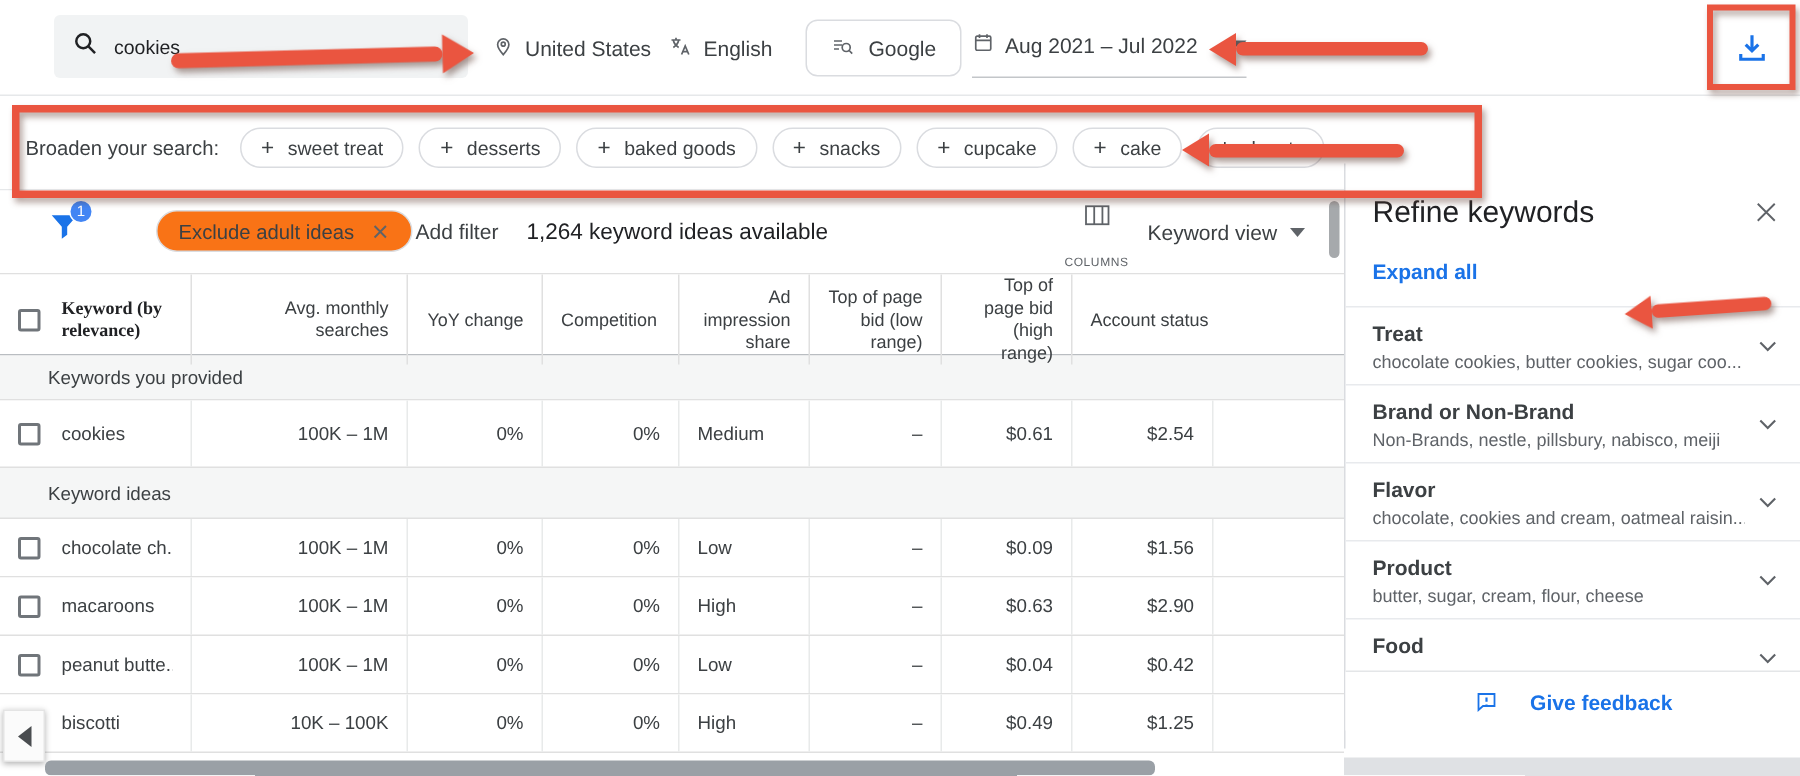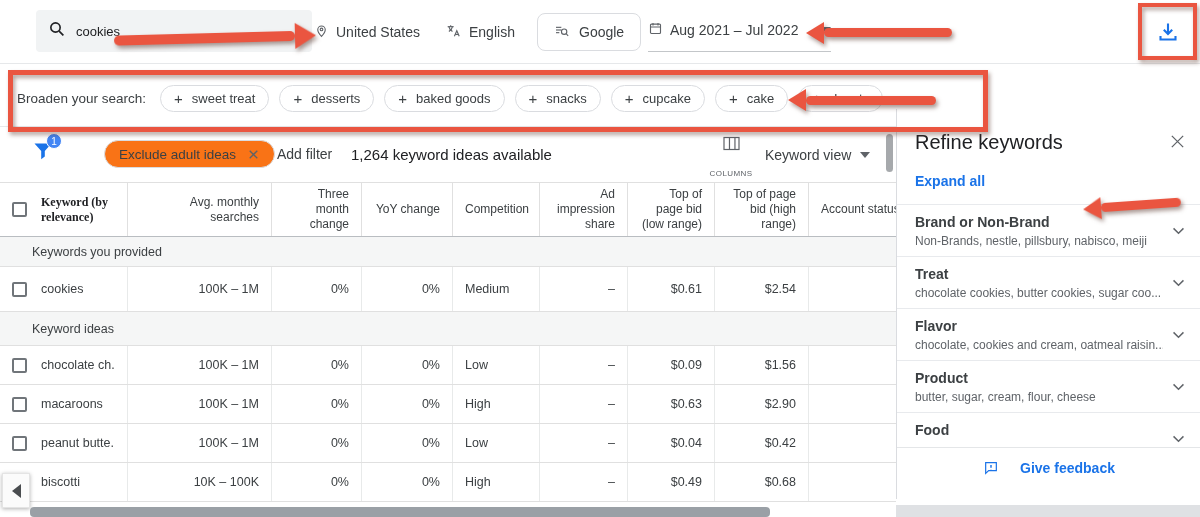--- a/index.html
+++ b/index.html
@@ -12,21 +12,21 @@
   }
   *{box-sizing:border-box;margin:0;padding:0;}
   body{font-family:"Liberation Sans","DejaVu Sans",sans-serif;background:#fff;}
   #app{position:relative;width:1200px;height:517px;background:#fff;overflow:hidden;color:var(--txt);}
 
   
   .topbar{position:absolute;left:0;top:0;width:1200px;height:64px;background:#fff;border-bottom:1px solid #e6e8ea;}
   .search-box{position:absolute;left:36px;top:10px;width:276px;height:42px;background:#f1f3f4;border-radius:4px;display:flex;align-items:center;padding:0 12px;gap:10px;}
   .search-box input{border:none;background:transparent;outline:none;font-family:inherit;font-size:13px;color:#202124;width:200px;}
   .tb-item{position:absolute;top:0;height:64px;display:flex;align-items:center;gap:7px;font-size:14px;color:var(--txt);}
-  .tb-loc{left:314px;}
+  .tb-loc{left:328px;}
   .tb-lang{left:446px;}
   .tb-net{left:537px;top:13px;height:38px;border:1px solid var(--chipborder);border-radius:8px;padding:0 16px;gap:9px;}
   .tb-date{left:648px;}
   .tb-date-inner{display:flex;align-items:center;gap:7px;border-bottom:1px solid #c3c6c9;padding-bottom:12px;padding-top:8px;}
   .caret{width:0;height:0;border-left:5px solid transparent;border-right:5px solid transparent;border-top:6px solid var(--txt2);}
   .tb-date .caret{margin-left:16px;}
 
   
   .broaden{position:absolute;left:0;top:70px;width:916px;height:57px;display:flex;align-items:center;padding-left:17px;gap:10px;background:#fff;}
   .broaden-label{font-size:13.5px;color:var(--txt);margin-right:4px;}
@@ -230,21 +230,20 @@
     </div>
   </div>
 
   <div class="table">
     <div class="trow thead">
       <div class="th th-kw">
           <span class="cb"></span>
           <span>Keyword (by relevance)</span>
         </div>
       <div class="th right">Avg. monthly searches</div>
-      <div class="th right">Three month change</div>
       <div class="th right">YoY change</div>
       <div class="th">Competition</div>
       <div class="th right">Ad impression share</div>
       <div class="th right">Top of page bid (low range)</div>
       <div class="th right">Top of page bid (high range)</div>
       <div class="th clip">Account status</div>
     </div>
 
     <div class="section-row">Keywords you provided</div>
 
@@ -314,21 +313,21 @@
       <div class="td td-kw">
           <span class="cb"></span>
           <span>biscotti</span>
         </div>
       <div class="td right">10K – 100K</div>
       <div class="td right">0%</div>
       <div class="td right">0%</div>
       <div class="td">High</div>
       <div class="td right">–</div>
       <div class="td right">$0.49</div>
-      <div class="td right">$0.68</div>
+      <div class="td right">$1.25</div>
       <div class="td"></div>
     </div>
   </div>
 
   <div class="vthumb"></div>
   <div class="scroll-left-btn">
       <span class="tri-left"></span>
     </div>
   <div class="hthumb"></div>
 
@@ -336,29 +335,29 @@
     <div class="panel-title">Refine keywords</div>
     <div class="panel-close">
       <svg width="17" height="17" viewBox="0 0 24 24" fill="none" stroke="#5f6368" stroke-width="1.8">
           <path d="M4 4l16 16M20 4L4 20"></path>
         </svg>
     </div>
     <div class="expand-all">Expand all</div>
 
     <div class="panel-groups">
       <div class="pgroup">
-        <div class="g-title">Brand or Non-Brand</div>
-        <div class="g-desc">Non-Brands, nestle, pillsbury, nabisco, meiji</div>
+        <div class="g-title">Treat</div>
+        <div class="g-desc">chocolate cookies, butter cookies, sugar coo...</div>
         <span class="chev"><svg width="17" height="17" viewBox="0 0 24 24" fill="none" stroke="#5f6368" stroke-width="2">
               <path d="M5 9l7 7 7-7"></path>
             </svg></span>
       </div>
       <div class="pgroup">
-        <div class="g-title">Treat</div>
-        <div class="g-desc">chocolate cookies, butter cookies, sugar coo...</div>
+        <div class="g-title">Brand or Non-Brand</div>
+        <div class="g-desc">Non-Brands, nestle, pillsbury, nabisco, meiji</div>
         <span class="chev"><svg width="17" height="17" viewBox="0 0 24 24" fill="none" stroke="#5f6368" stroke-width="2">
               <path d="M5 9l7 7 7-7"></path>
             </svg></span>
       </div>
       <div class="pgroup">
         <div class="g-title">Flavor</div>
         <div class="g-desc">chocolate, cookies and cream, oatmeal raisin...</div>
         <span class="chev"><svg width="17" height="17" viewBox="0 0 24 24" fill="none" stroke="#5f6368" stroke-width="2">
               <path d="M5 9l7 7 7-7"></path>
             </svg></span>

